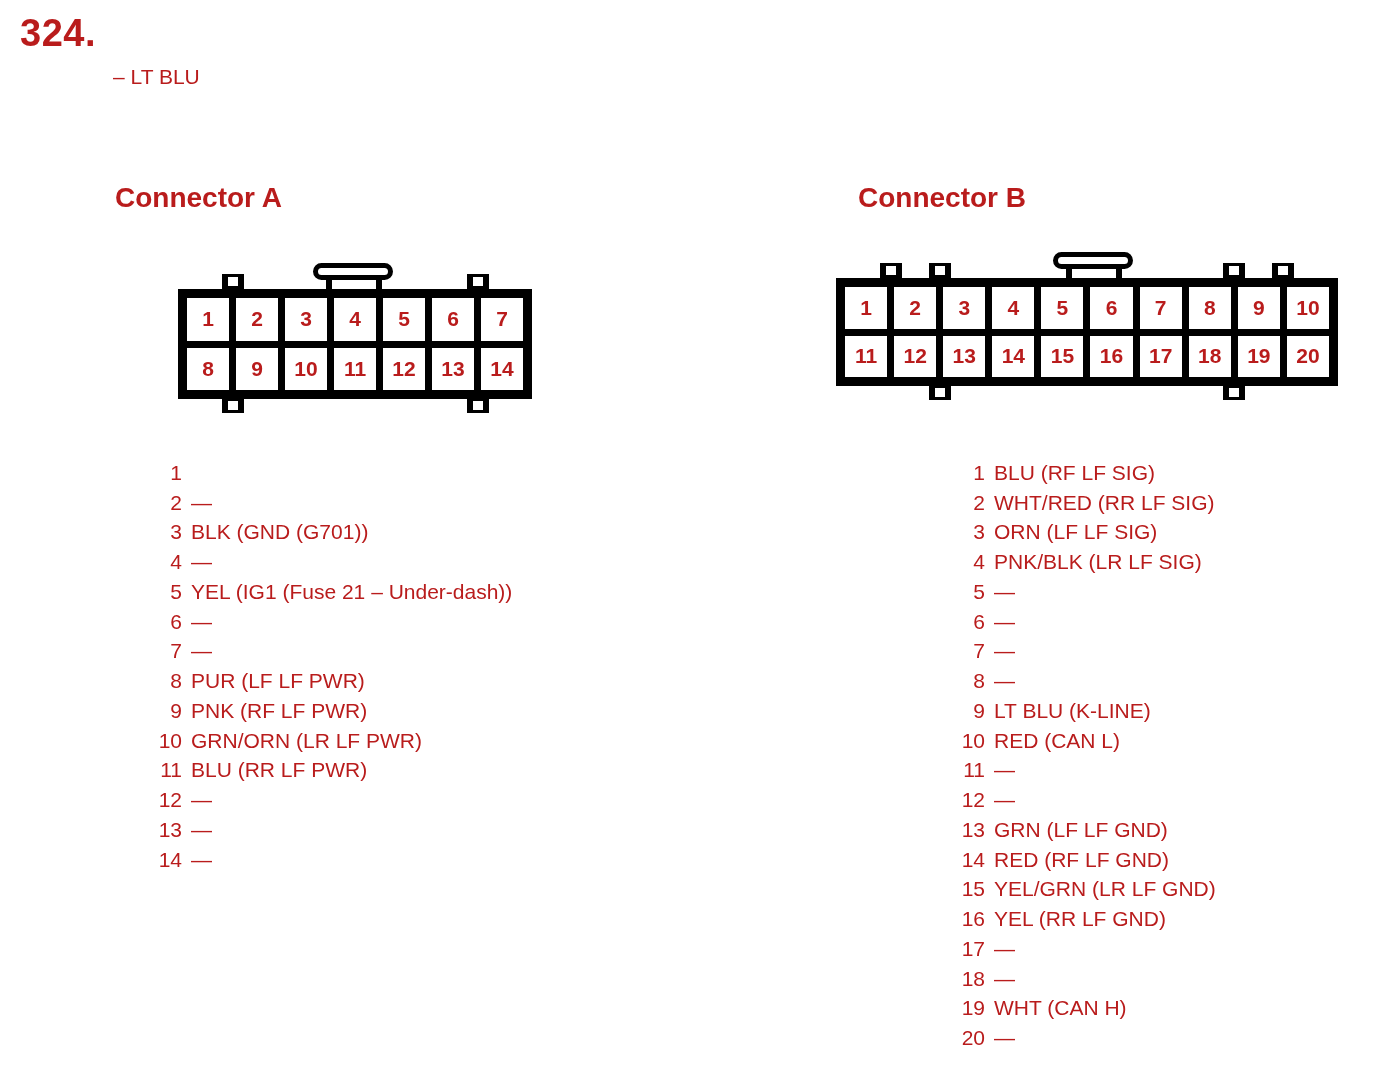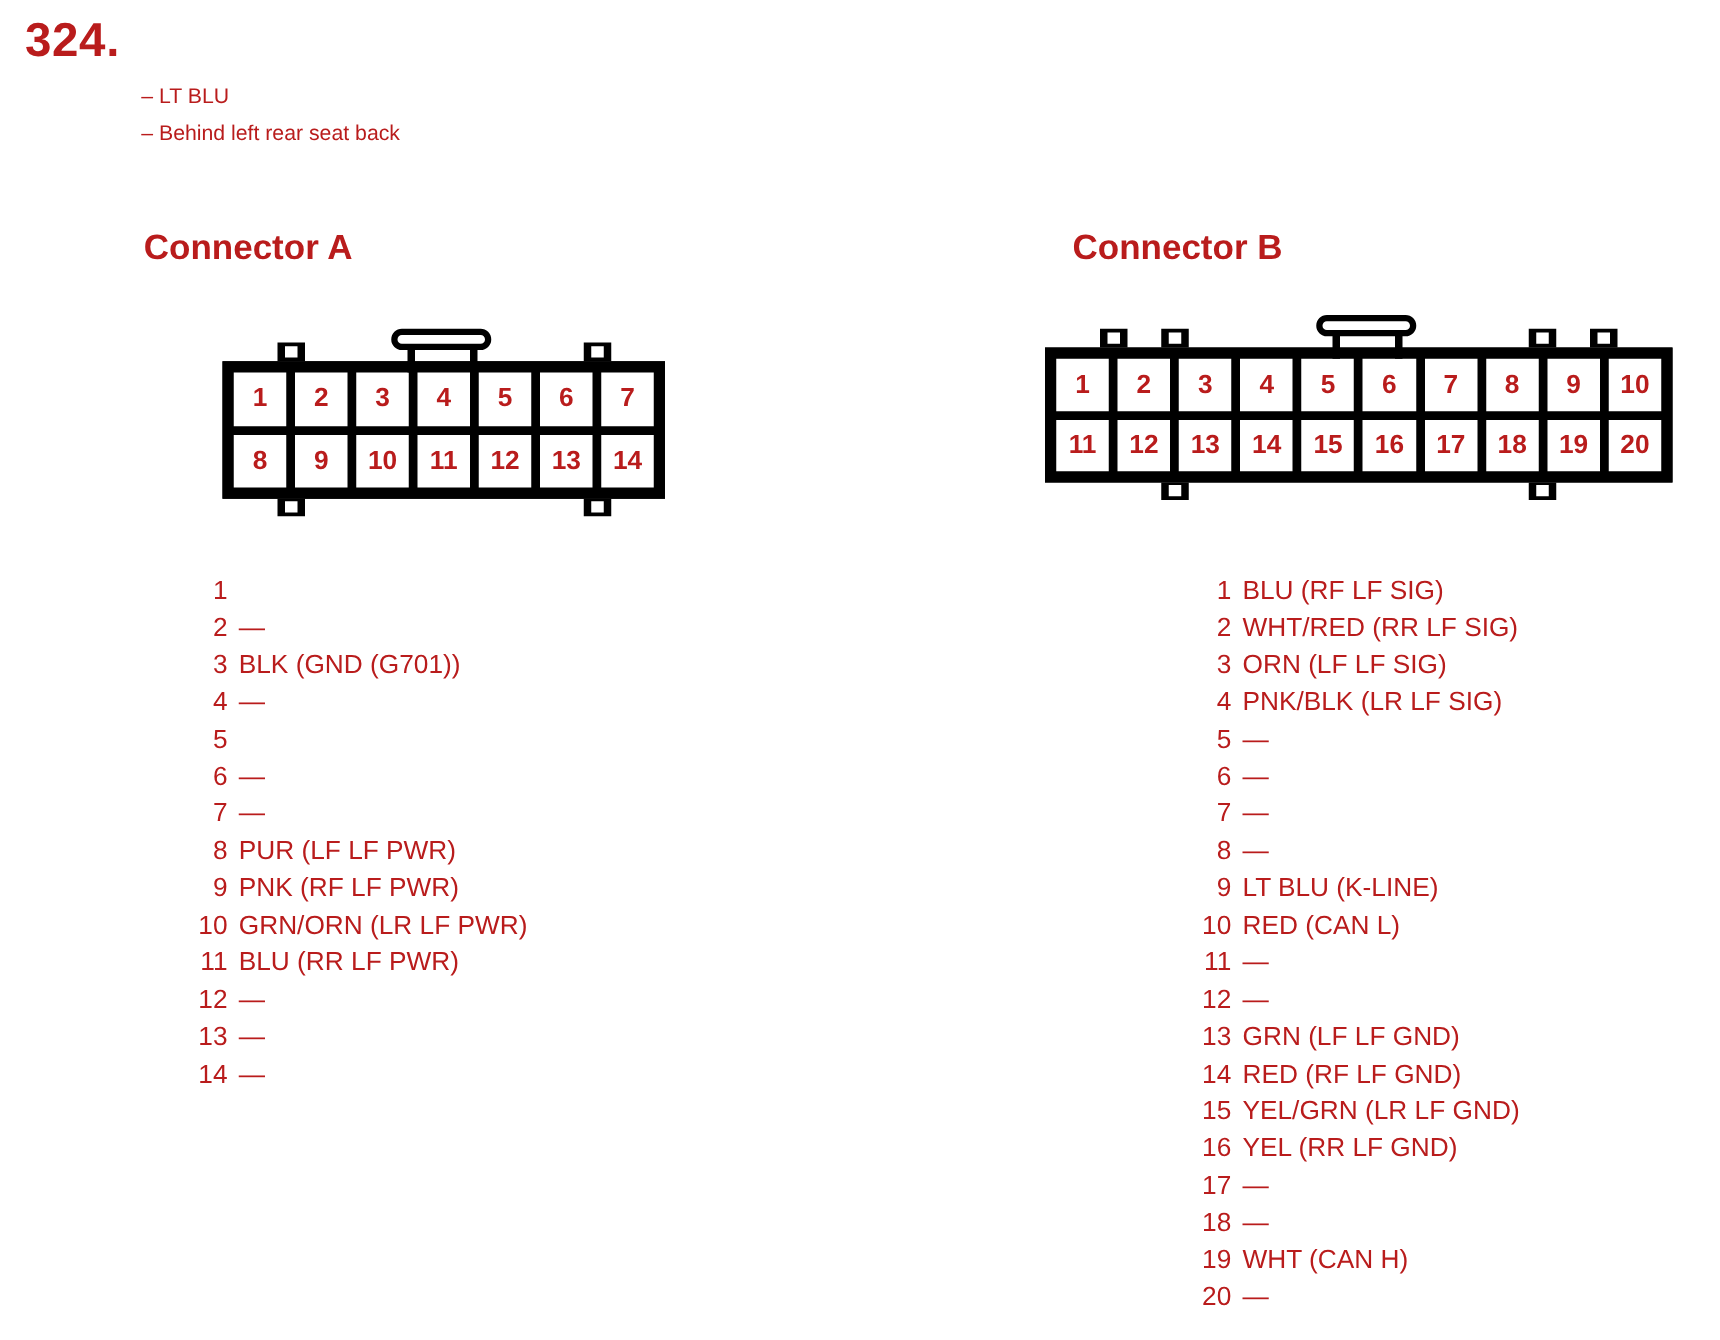--- a/index.html
+++ b/index.html
@@ -6,21 +6,21 @@
   .page {
     position:relative; width:1376px; height:1072px; background:#ffffff;
     font-family:"Liberation Sans", sans-serif; color:#b91c1c; overflow:hidden;padding-left:20px;
   }
 
   
   .doc-title { position:absolute; left:20px; top:12px; display:flex; font-weight:bold; font-size:38px; letter-spacing:0.5px; }
   .doc-title .num { width:93px; }
 
   
-  .notes { position:absolute; left:113px; top:62px; font-size:17px; line-height:30px; }
+  .notes { position:absolute; left:113px; top:62px; font-size:21px; line-height:30px; }
 
   
   .connector-heading { position:absolute; font-weight:bold; font-size:28px; }
   .heading-a { left:115px; top:182px; }
   .heading-b { left:858px; top:182px;text-align:right; }
 
   
   .connector-body {
     position:absolute; box-sizing:border-box; background:#000;
     border:9px solid #000; display:grid; gap:7px;
@@ -58,21 +58,20 @@
 <body>
 
 <div class="page">
 
   <div class="doc-title">
     <span class="num">324.</span>
   </div>
 
   <div class="notes">
       <div class="note-line">– LT BLU</div>
-      <div class="note-line">– Behind left rear seat back</div>
     </div>
 
   <div class="connector-heading heading-a">Connector A</div>
   <div class="connector-body body-a">
     <div class="latch" style="left:126px"></div>
     <div class="latch-leg" style="left:139px"></div>
     <div class="latch-leg" style="left:189px"></div>
     <div class="tab top" style="left:34.5px">
         <div class="hole"></div>
       </div>
@@ -111,20 +110,21 @@
       <div class="pin-row">
         <span class="pin-num">3</span>
         <span class="pin-label">BLK (GND (G701))</span>
       </div>
       <div class="pin-row">
         <span class="pin-num">4</span>
         <span class="pin-label">—</span>
       </div>
       <div class="pin-row">
         <span class="pin-num">5</span>
+        <span class="pin-label">YEL (IG1 (Fuse 21 – Under-dash))</span>
       </div>
       <div class="pin-row">
         <span class="pin-num">6</span>
         <span class="pin-label">—</span>
       </div>
       <div class="pin-row">
         <span class="pin-num">7</span>
         <span class="pin-label">—</span>
       </div>
       <div class="pin-row">

